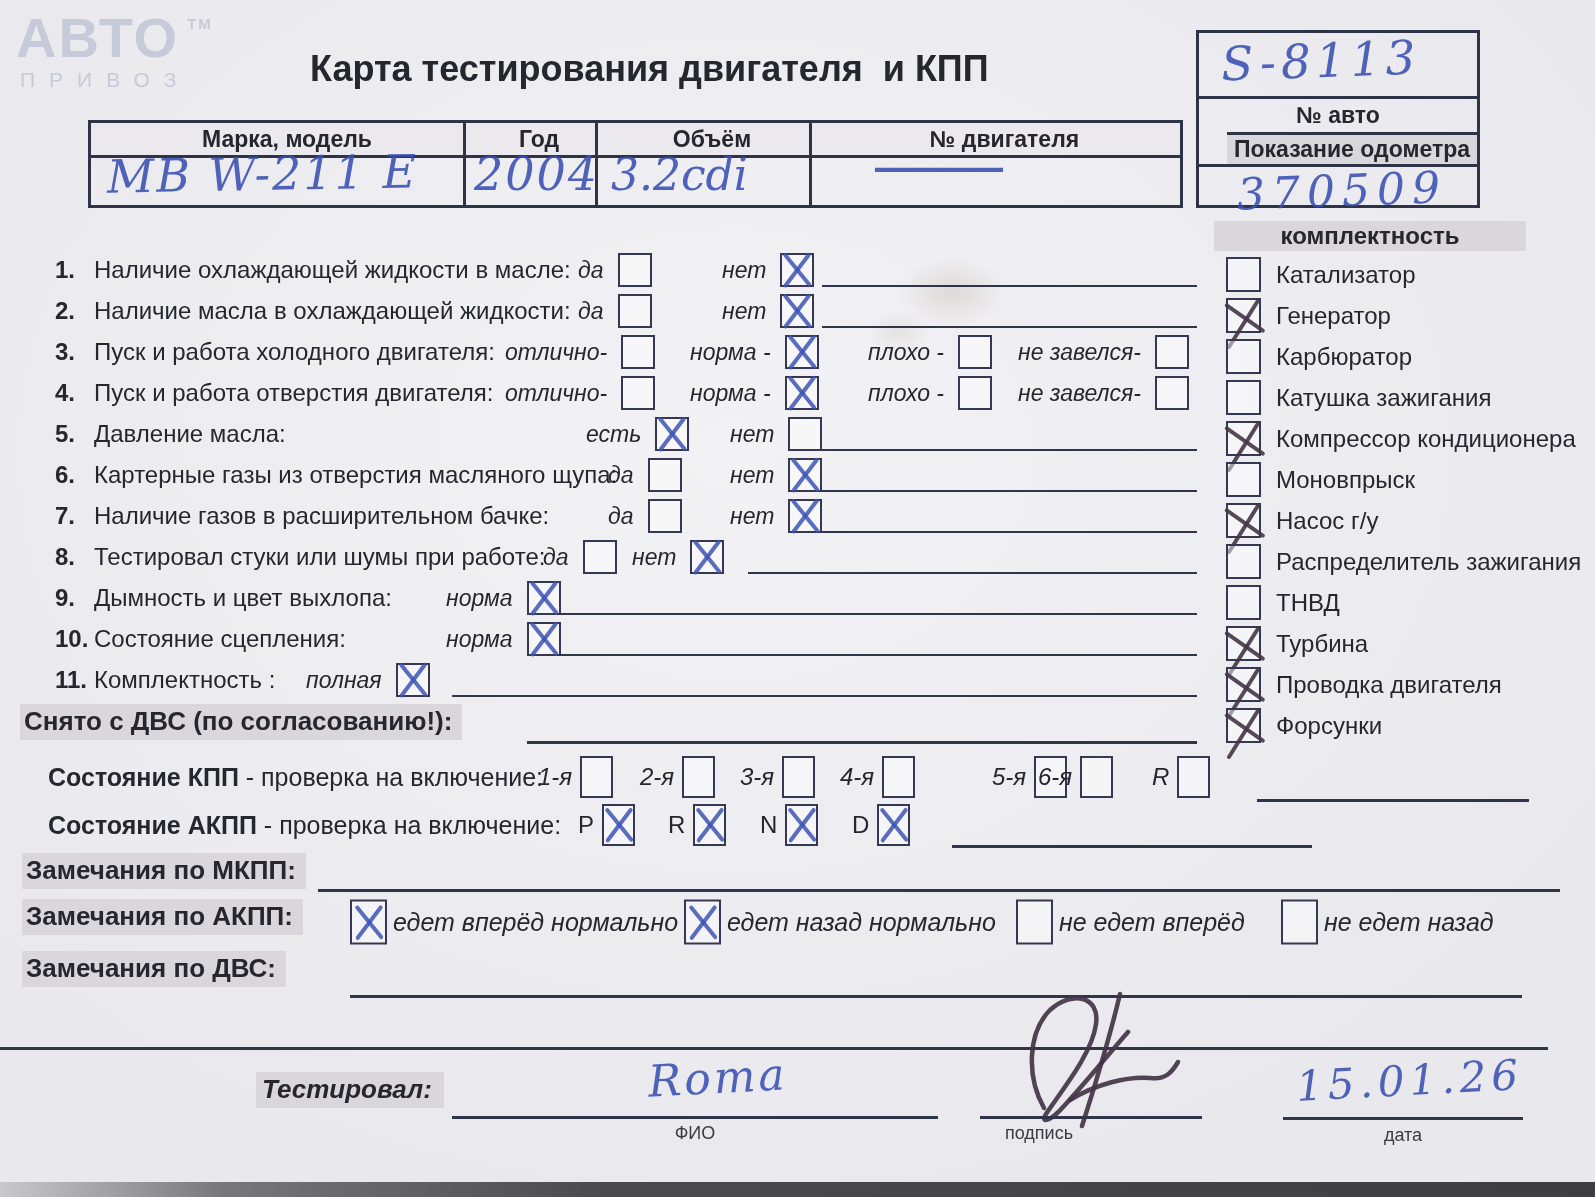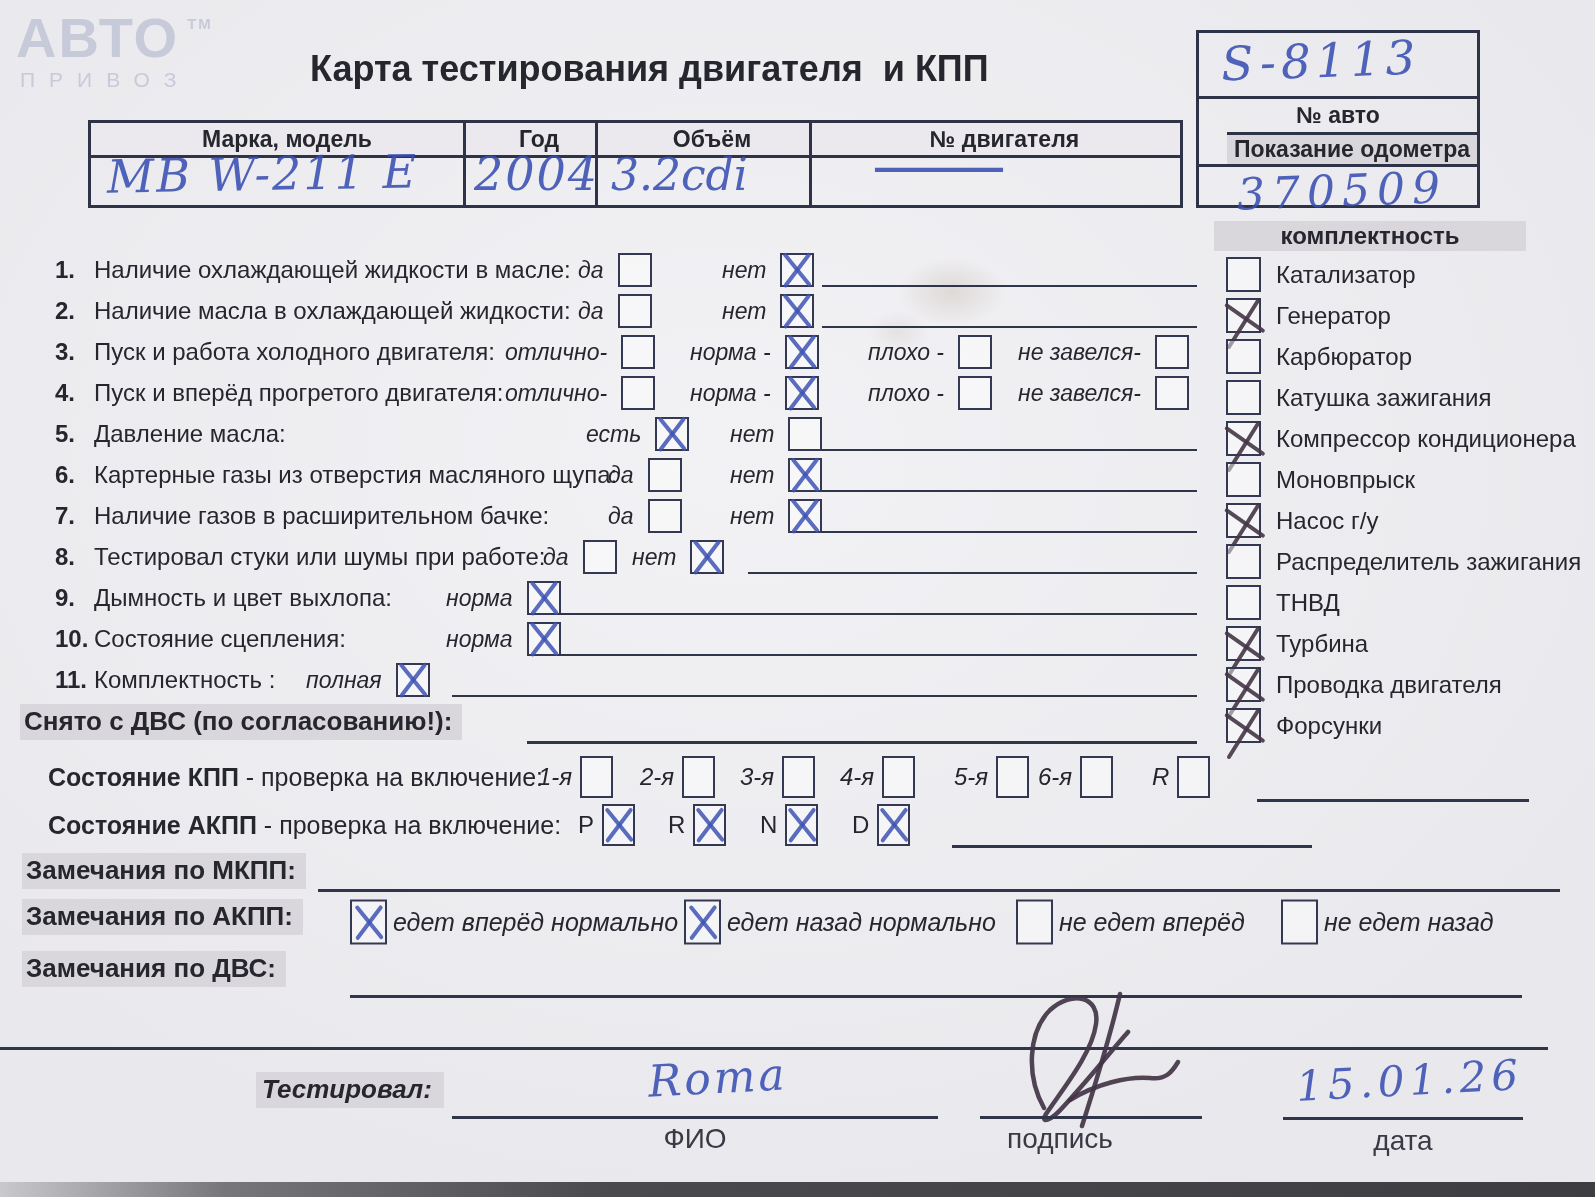--- a/index.html
+++ b/index.html
@@ -75,21 +75,21 @@
   .sec-label{position:absolute;font-weight:700;font-size:26px;background:#d9d7db;padding:2px 10px 3px 4px;white-space:nowrap;}
   #snyato-label{left:20px;top:704px;}
   #kpp-row,#akpp-row,#akpp-opts{position:absolute;left:0;width:1595px;}
   #kpp-row{top:752px;height:50px;}
   #akpp-row{top:802px;height:46px;}
   .rowlabel{position:absolute;left:48px;top:50%;transform:translateY(-50%);font-size:25px;white-space:nowrap;}
   .rowlabel b{font-weight:700;}
   .gear{position:absolute;top:50%;transform:translateY(-50%);display:flex;align-items:center;gap:8px;}
   .glabel{font-style:italic;font-size:24px;}
   .plabel{font-size:24px;}
-  .g0{left:538px}.g1{left:640px}.g2{left:740px}.g3{left:840px}.g4{left:954px}.g5{left:1038px}.g6{left:1152px}
+  .g0{left:538px}.g1{left:640px}.g2{left:740px}.g3{left:840px}.g4{left:992px}.g5{left:1038px}.g6{left:1152px}
   .a0{left:578px}.a1{left:668px}.a2{left:760px}.a3{left:852px}
   #mkpp-label{left:22px;top:853px;}
   #akpp-label{left:22px;top:899px;}
   #dvs-label{left:22px;top:951px;}
   #akpp-opts{top:896px;height:52px;}
   .mopt{position:absolute;top:50%;transform:translateY(-50%);display:flex;align-items:center;gap:6px;}
   .mlabel{font-style:italic;font-size:25px;white-space:nowrap;}
   .m0{left:350px}.m1{left:684px}.m2{left:1016px}.m3{left:1281px}
   
   .hline{position:absolute;height:2.5px;background:#31354a;}
@@ -97,23 +97,23 @@
   #line-kpp{left:1257px;top:799px;width:272px;}
   #line-akpp{left:952px;top:845px;width:360px;}
   #line-mkpp{left:318px;top:889px;width:1242px;}
   #line-dvs{left:350px;top:995px;width:1172px;}
   #line-full{left:0;top:1047px;width:1548px;}
   #line-fio{left:452px;top:1116px;width:486px;}
   #line-sign{left:980px;top:1116px;width:222px;}
   #line-date{left:1283px;top:1117px;width:240px;}
   
   #tested-label{position:absolute;left:256px;top:1072px;font-style:italic;font-weight:700;font-size:26px;background:#d9d7db;padding:2px 12px 3px 6px;}
-  .caption{position:absolute;font-size:28px;color:#3a3a44;text-align:center;}
+  .caption{position:absolute;font-size:18px;color:#3a3a44;text-align:center;}
   #cap-fio{left:452px;width:486px;top:1123px;}
-  #cap-sign{left:949px;width:222px;top:1123px;}
+  #cap-sign{left:928px;width:222px;top:1123px;}
   #cap-date{left:1283px;width:240px;top:1125px;}
   #hw-fio{position:absolute;left:648px;top:1052px;font-size:44px;letter-spacing:3px;transform:rotate(-3deg);}
   #hw-date{position:absolute;left:1296px;top:1056px;font-size:42px;letter-spacing:5px;transform:rotate(-3deg);}
   #signature{position:absolute;left:1000px;top:980px;}
   #signature path{fill:none;stroke:rgba(66,52,70,.92);stroke-width:4.5;stroke-linecap:round;}
   
   #scan-edge{position:absolute;left:0;right:0;bottom:0;height:15px;
     background:linear-gradient(90deg,#c9c8cc 0%,#77777b 14%,#4a4a4e 38%,#3e3e42 100%);}
 </style>
 </head>
@@ -202,21 +202,21 @@
           <span class="olabel">плохо -</span>
           <span class="box"></span>
         </span>
         <span class="opt o4">
           <span class="olabel">не завелся-</span>
           <span class="box"></span>
         </span>
       </div>
       <div class="crow r4">
         <span class="num">4.</span>
-        <span class="rlabel">Пуск и вперёд прогретого двигателя:</span>
+        <span class="rlabel">Пуск и работа отверстия двигателя:</span>
         <span class="opt o1">
           <span class="olabel">отлично-</span>
           <span class="box"></span>
         </span>
         <span class="opt o2">
           <span class="olabel">норма -</span>
           <span class="box">
             <span class="xmark blue"></span>
           </span>
         </span>

